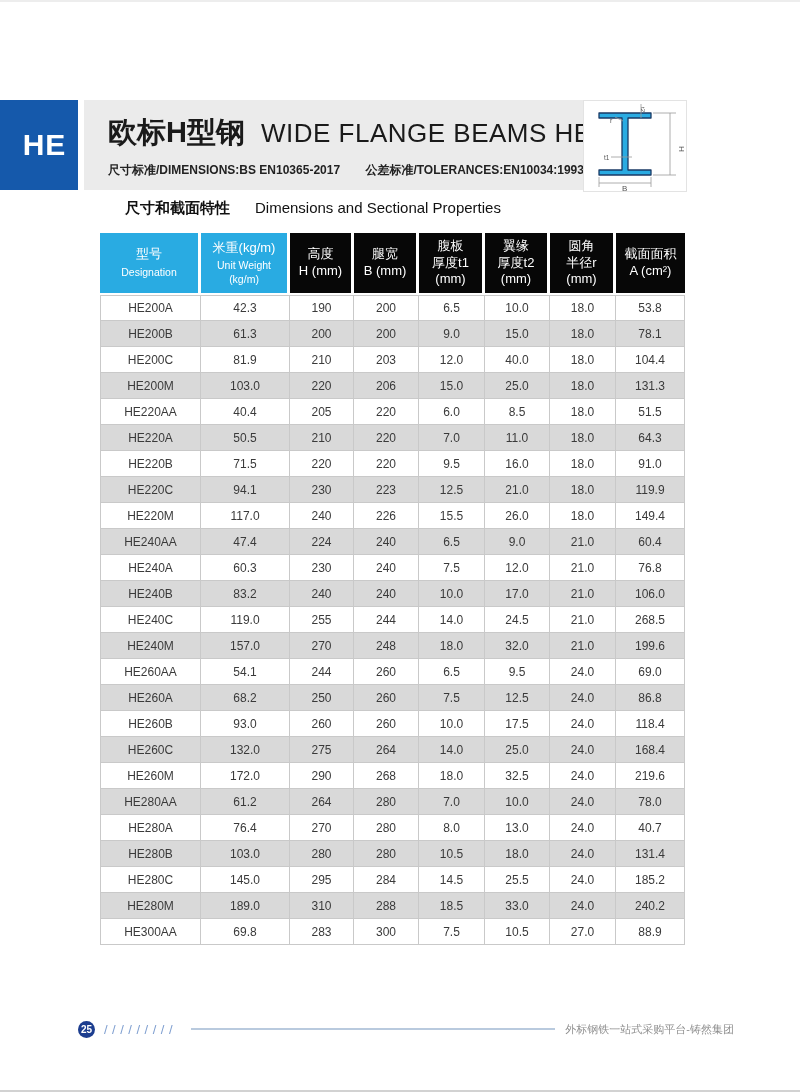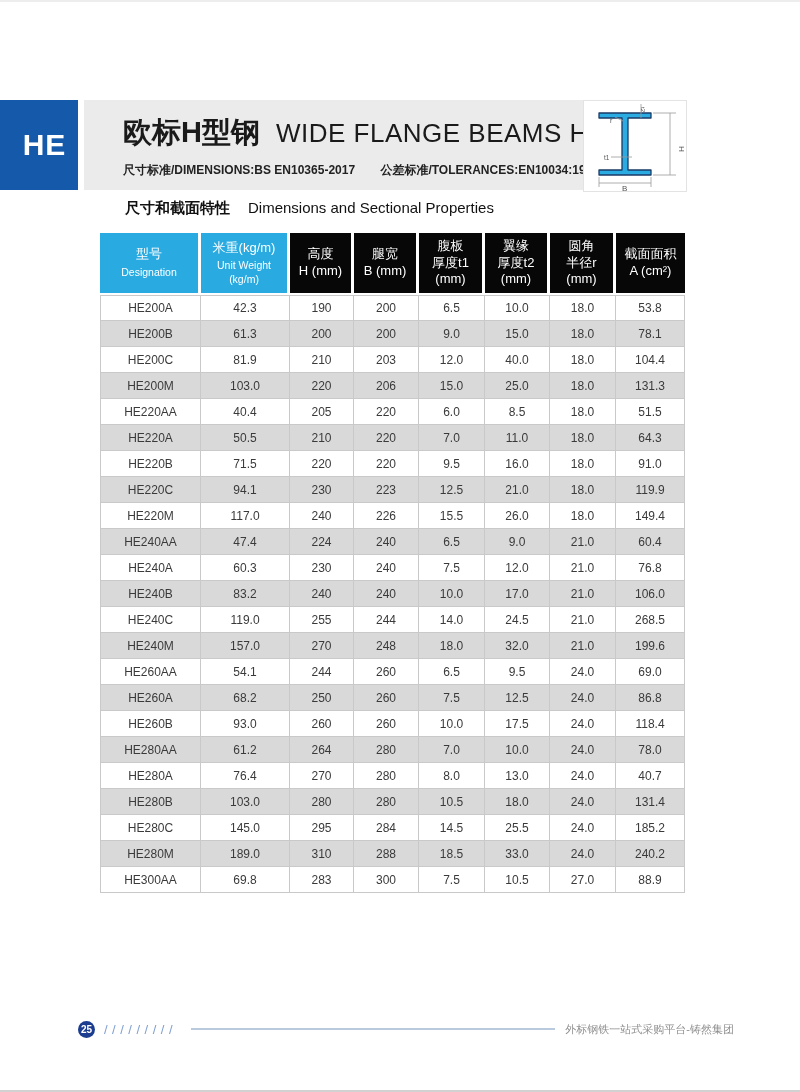--- a/index.html
+++ b/index.html
@@ -6,32 +6,32 @@
   body { background:#fff; font-family:"Liberation Sans", sans-serif; }
   .page { position:relative; width:800px; height:1092px; background:#fff; overflow:hidden; }
   .page::before { content:""; position:absolute; top:0; left:0; right:0; height:2px; background:#ededed; }
   .page::after  { content:""; position:absolute; bottom:0; left:0; right:0; height:2px; background:#d2d2d2; }
 
   
   .he-badge { position:absolute; left:0; top:100px; width:78px; height:90px; background:#1559ab;
               color:#fff; display:flex; align-items:center; justify-content:center;
               font-size:30px; font-weight:bold; letter-spacing:1px;padding-left:11px; }
   .header-bar { position:absolute; left:84px; top:100px; width:582px; height:90px; background:#ebebeb;
-                padding:13px 0 0 39px; }
+                padding:13px 0 0 24px; }
   .title-row { display:flex; align-items:baseline; gap:16px; white-space:nowrap; }
   .title-cn { font-size:29px; font-weight:bold; color:#1a1a1a; }
   .title-en { font-size:26px; color:#1a1a1a; letter-spacing:0.5px; }
   .standards { margin-top:9px; font-size:12px; font-weight:600; color:#222; white-space:nowrap; }
   .standards span + span { margin-left:22px; }
   .diagram-box { position:absolute; left:583px; top:100px; width:104px; height:92px;
                  background:#fff; border:1px solid #e3e3e3; }
 
   
   .subtitle { position:absolute; left:125px; top:199px; font-size:15px; color:#111; white-space:nowrap; }
-  .subtitle .cn { font-weight:bold; margin-right:18px; }
+  .subtitle .cn { font-weight:bold; margin-right:25px; }
 
   
   .beam-table { position:absolute; left:100px; top:233px; width:585px; table-layout:fixed;
                 border-collapse:separate; border-spacing:0; }
   .beam-table th { height:62px; vertical-align:middle; text-align:center; color:#fff;
                    font-weight:normal; border-right:3px solid #fff; border-bottom:2px solid #fff; padding:2px 0; }
   .beam-table th:last-child { border-right:none; }
   .beam-table th.blue  { background:#29abe2; }
   .beam-table th.black { background:#070707; }
   .th-line { font-size:13px; line-height:1.28; }
@@ -323,20 +323,40 @@
           <td>HE260B</td>
           <td>93.0</td>
           <td>260</td>
           <td>260</td>
           <td>10.0</td>
           <td>17.5</td>
           <td>24.0</td>
           <td>118.4</td>
         </tr>
         <tr>
+          <td>HE260C</td>
+          <td>132.0</td>
+          <td>275</td>
+          <td>264</td>
+          <td>14.0</td>
+          <td>25.0</td>
+          <td>24.0</td>
+          <td>168.4</td>
+        </tr>
+        <tr>
+          <td>HE260M</td>
+          <td>172.0</td>
+          <td>290</td>
+          <td>268</td>
+          <td>18.0</td>
+          <td>32.5</td>
+          <td>24.0</td>
+          <td>219.6</td>
+        </tr>
+        <tr>
           <td>HE280AA</td>
           <td>61.2</td>
           <td>264</td>
           <td>280</td>
           <td>7.0</td>
           <td>10.0</td>
           <td>24.0</td>
           <td>78.0</td>
         </tr>
         <tr>

